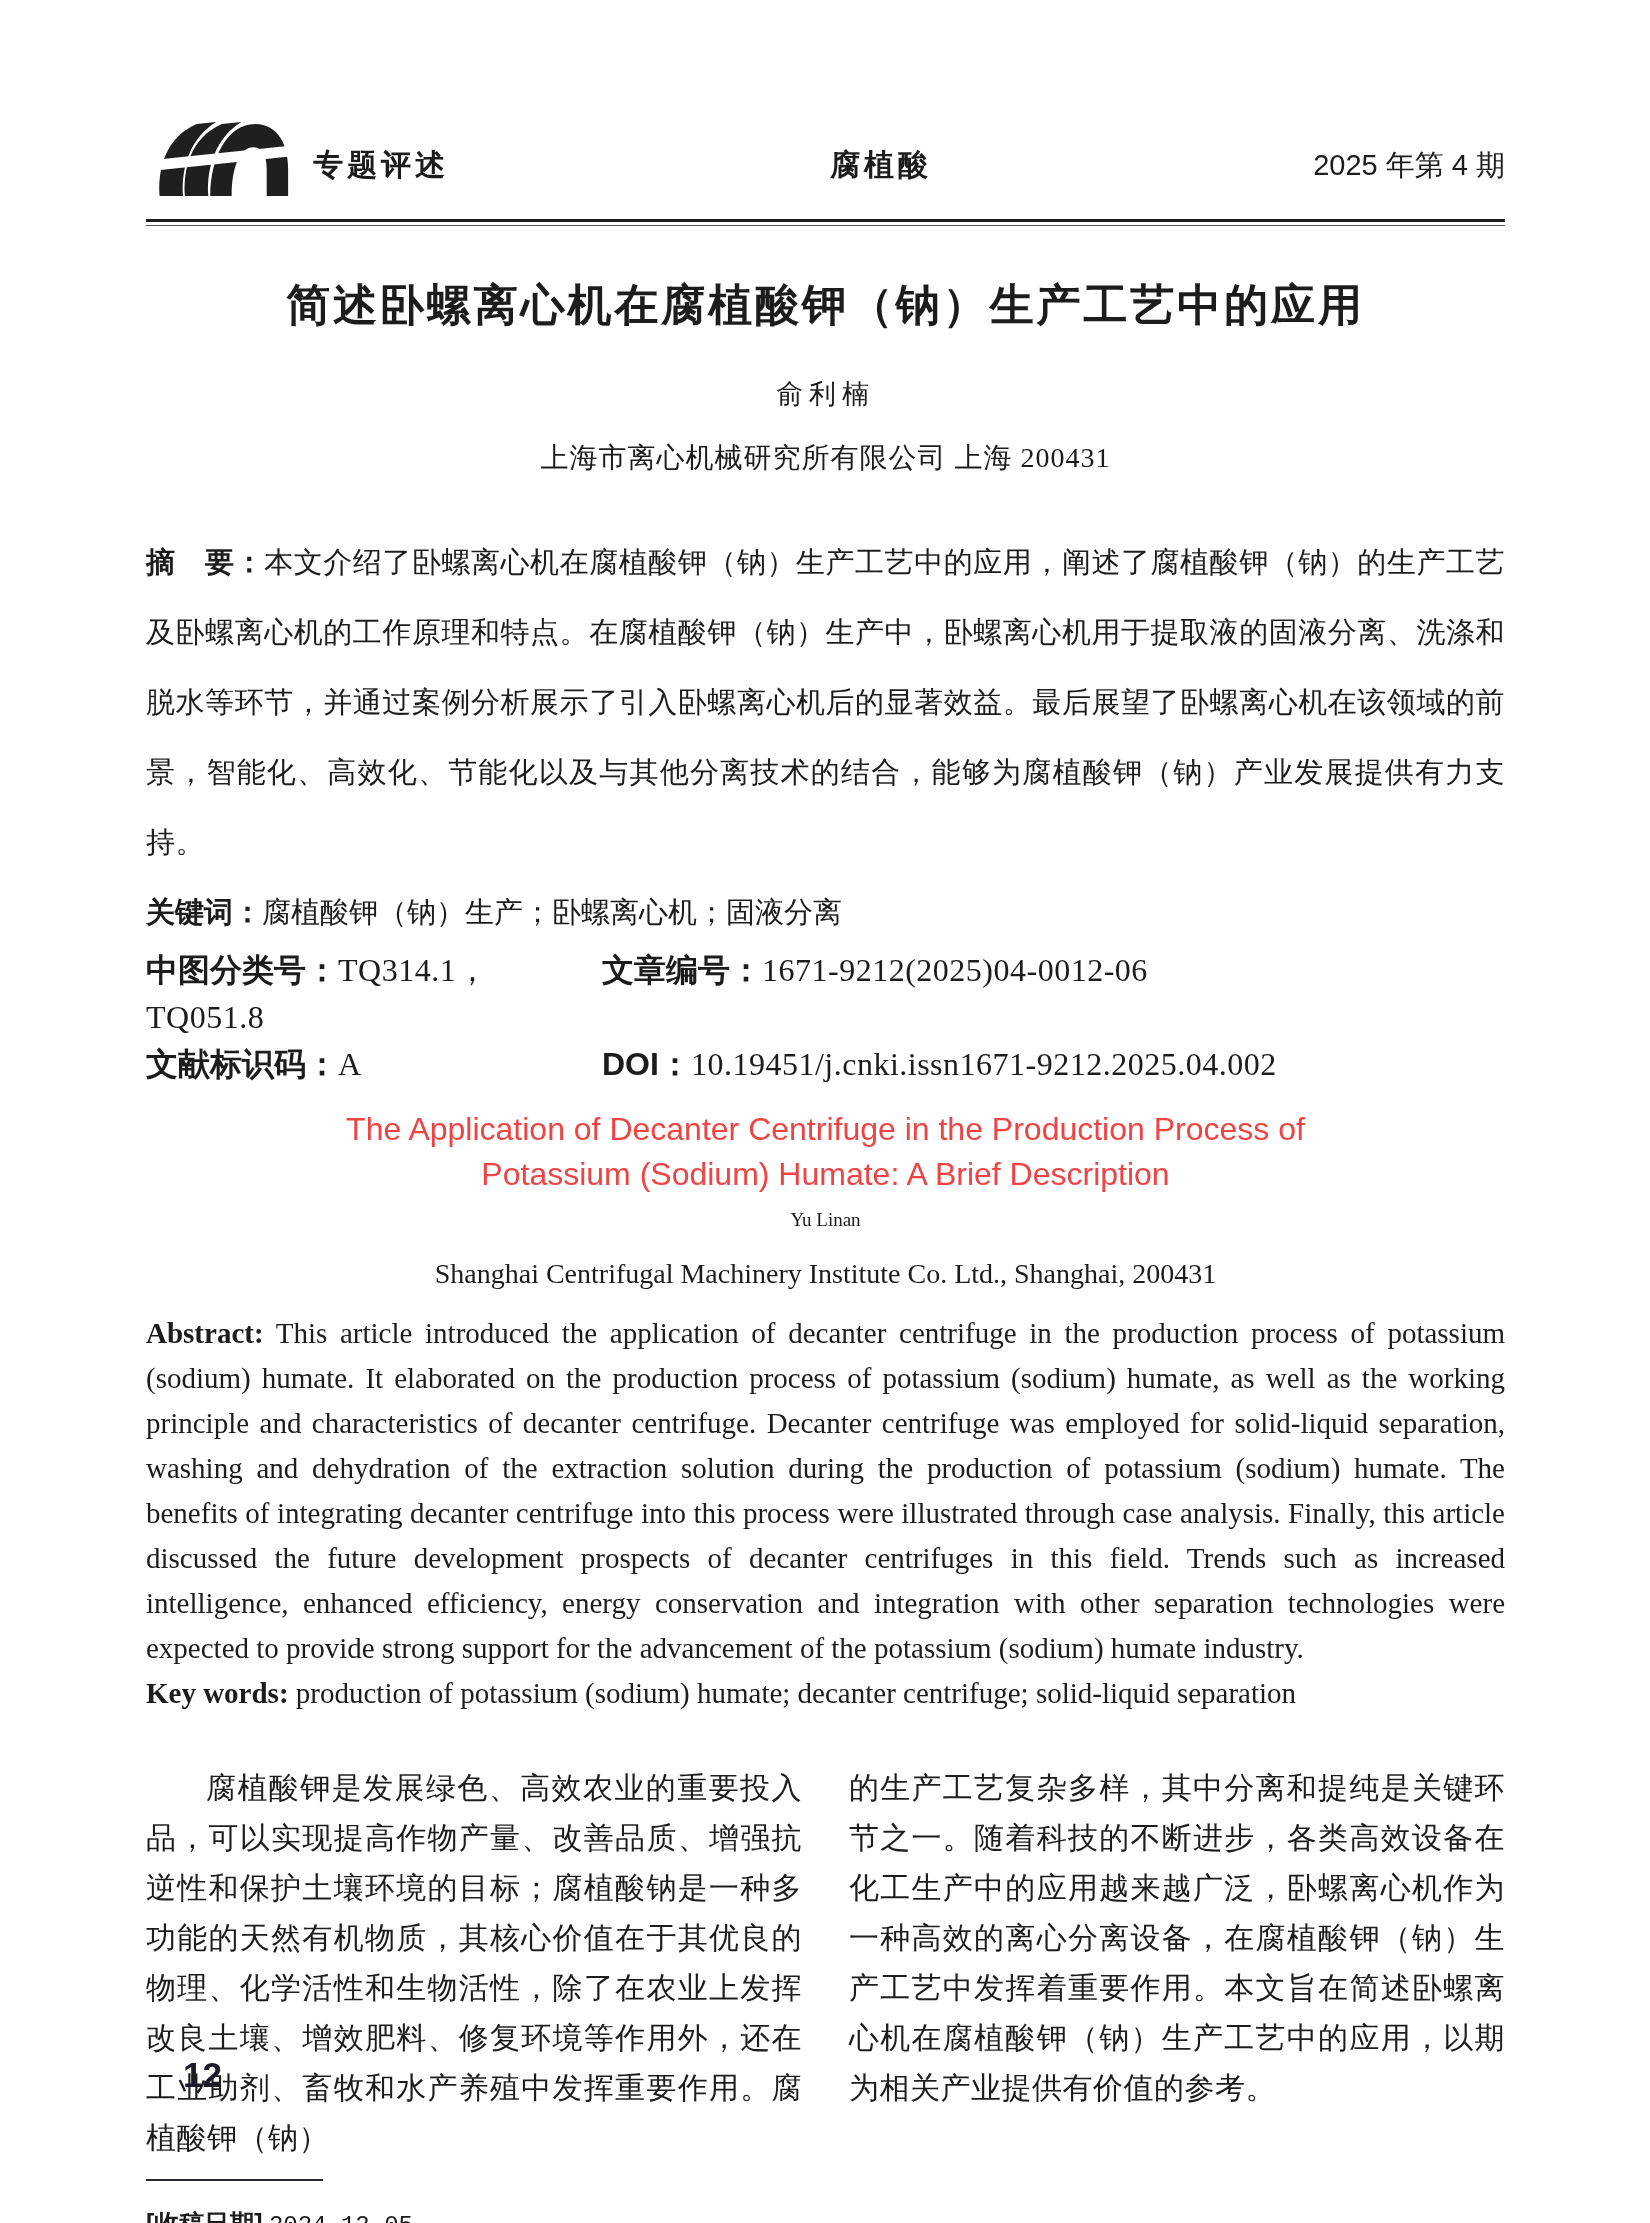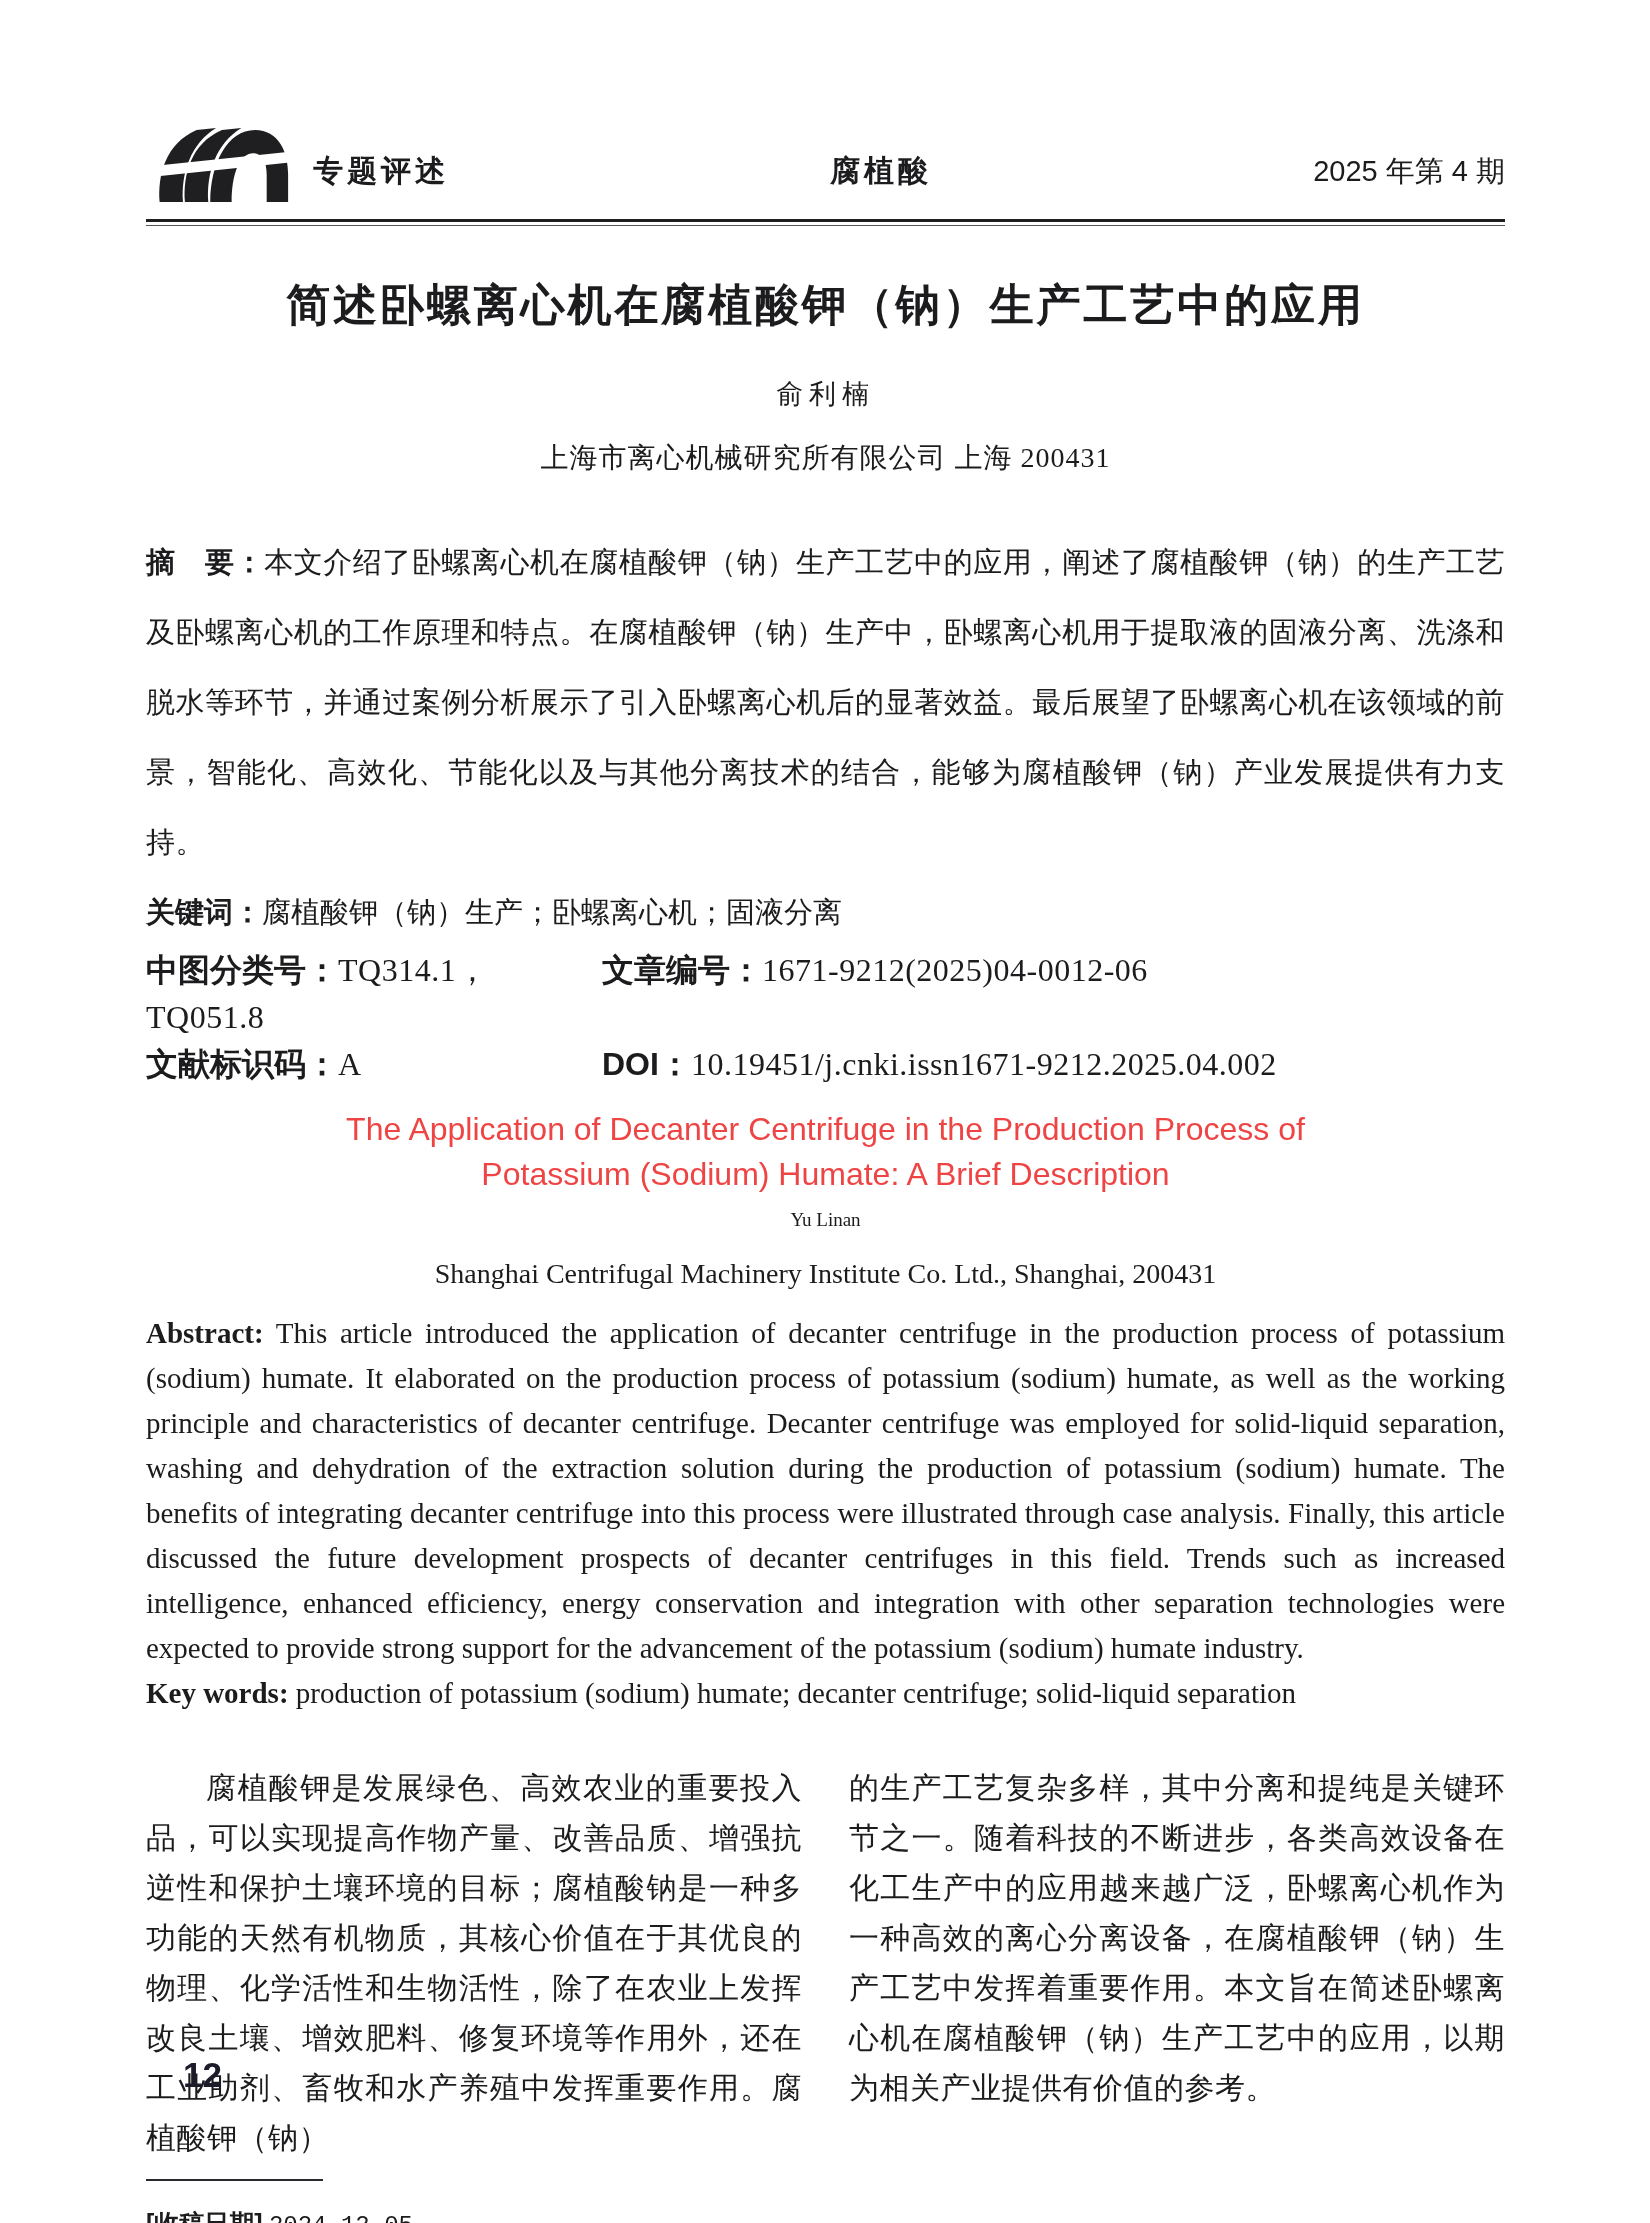--- a/index.html
+++ b/index.html
@@ -14,21 +14,21 @@
     background: #ffffff;
     padding: 136px 146px 0 146px;
     overflow: hidden;
   }
 
   
   .header-bar {
     display: flex;
     align-items: flex-end;
     height: 83px;
-    padding-bottom: 17px;
+    padding-bottom: 23px;
   }
   .logo-wrap { width: 146px; height: 78px; }
   .header-section {
     font-family: "Liberation Sans", sans-serif;
     font-size: 30px;
     font-weight: 700;
     letter-spacing: 3.9px;
     margin-left: 21.3px;
     padding-bottom: 9.7px;
   }

